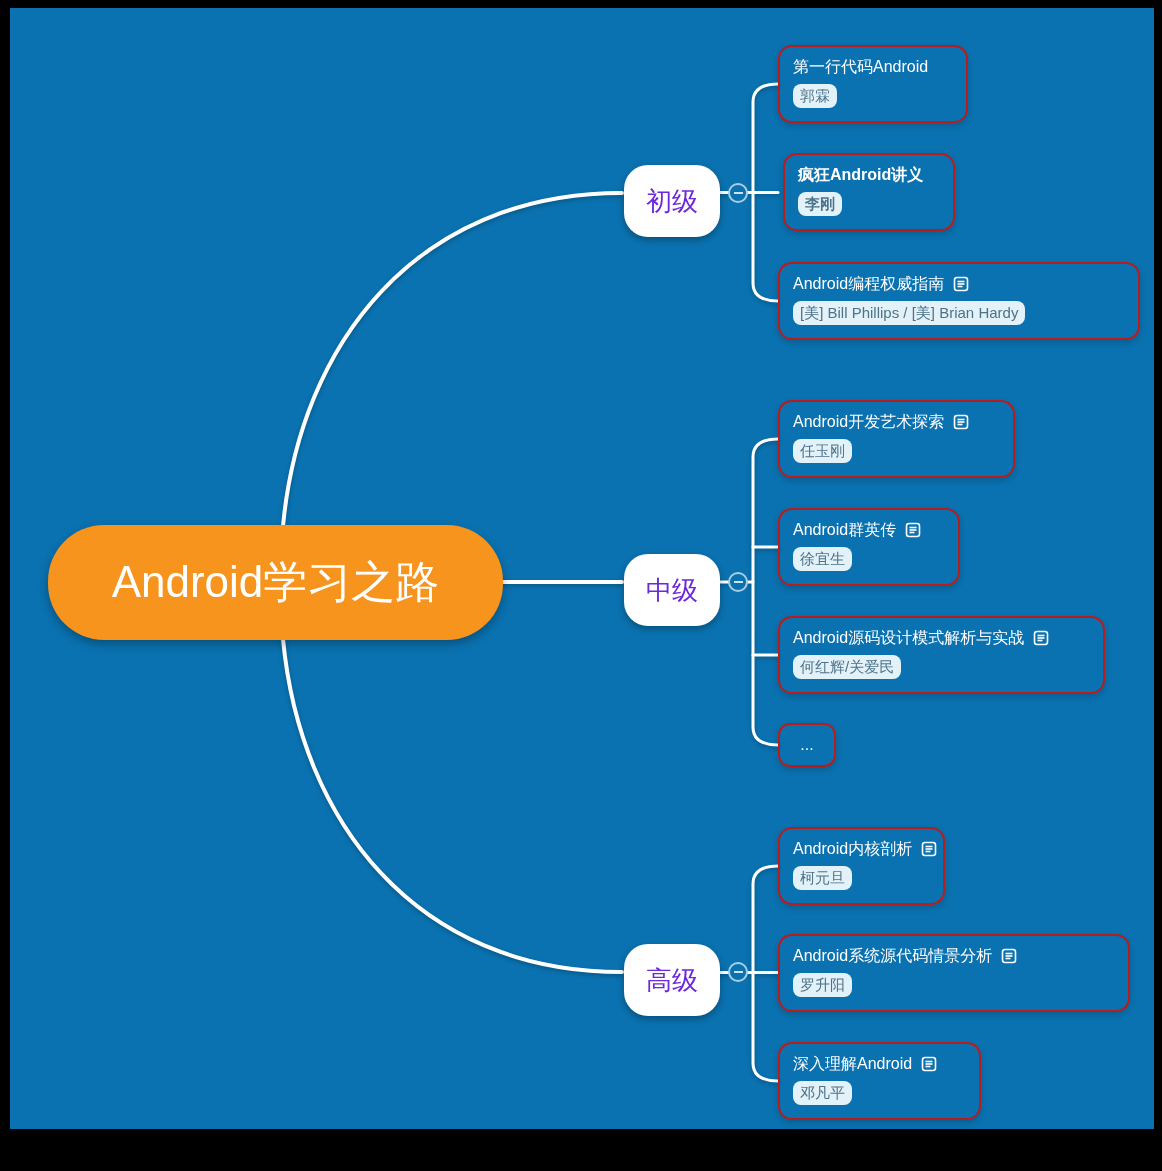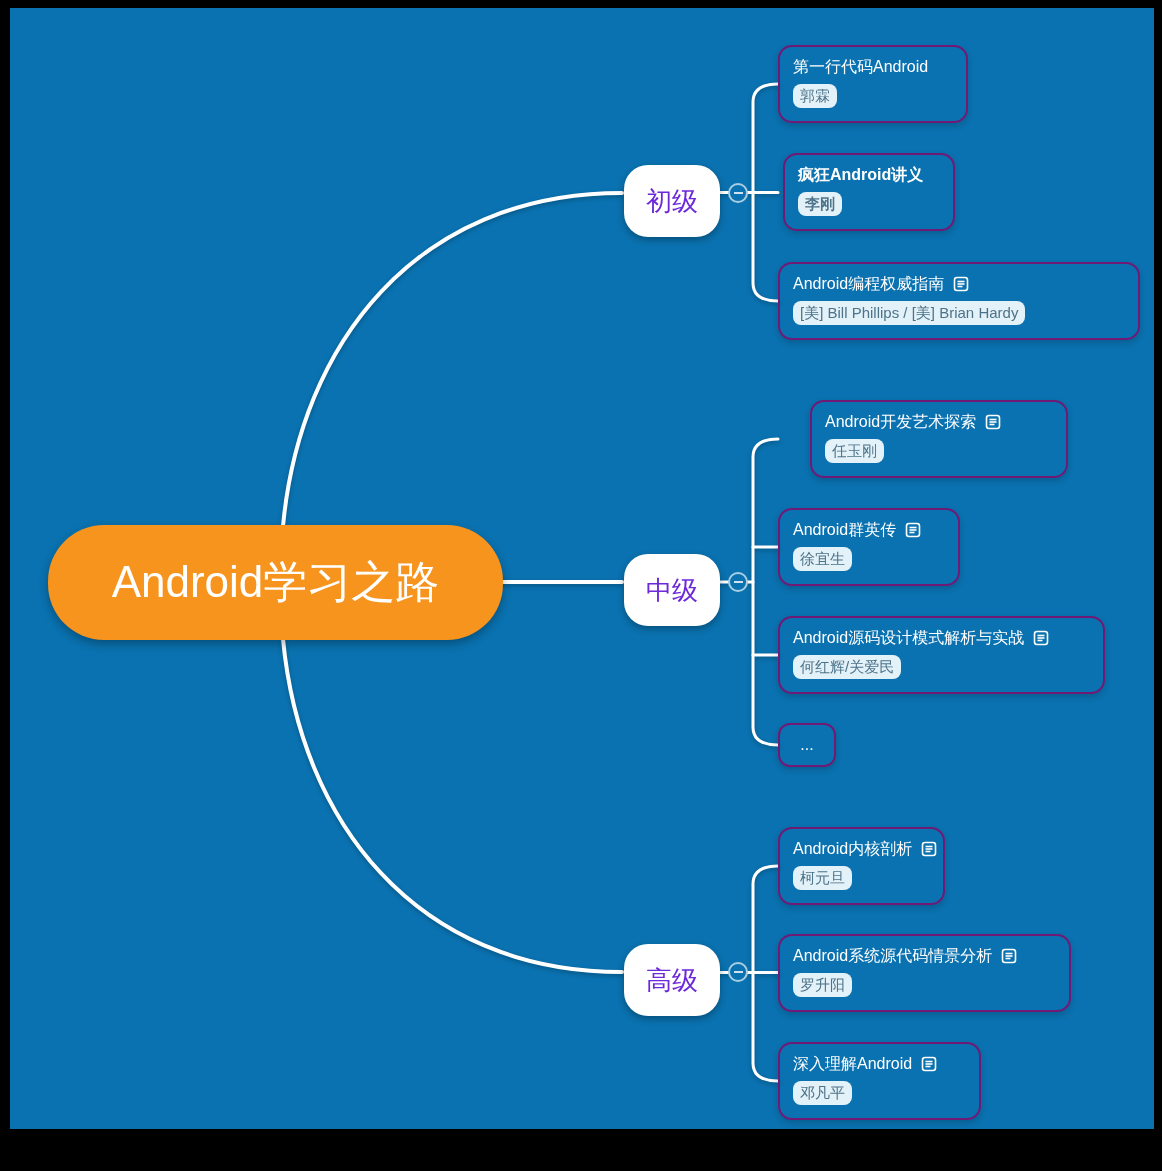--- a/index.html
+++ b/index.html
@@ -22,21 +22,21 @@
       color:#fff; font-size:44px; box-shadow:0 4px 10px rgba(0,0,0,.3); white-space:nowrap; }
 
   .branch-topic { position:absolute; width:96px; height:72px; background:#fff; border-radius:24px;
       display:flex; align-items:center; justify-content:center; color:#6d28d9; font-size:26px;
       box-shadow:0 3px 7px rgba(0,0,0,.3); }
 
   .collapse { position:absolute; width:20px; height:20px; border:2px solid rgba(255,255,255,.65);
       border-radius:50%; background:#0a72b0; display:flex; align-items:center; justify-content:center; z-index:5; }
   .collapse::after { content:""; width:9px; height:2px; background:rgba(255,255,255,.8); }
 
-  .child-box { position:absolute; height:78px; border:2px solid #701a75; border-radius:14px;
+  .child-box { position:absolute; height:78px; border:2px solid #b91c1c; border-radius:14px;
       padding:10px 13px; box-shadow:0 3px 6px rgba(0,0,0,.18); }
   .title-row { display:flex; align-items:center; gap:9px; color:#fff; font-size:16px;
       white-space:nowrap; line-height:20px; }
   .notes-icon { stroke:#fff; fill:none; stroke-width:1.6; flex:0 0 auto; }
   .author-label { display:inline-block; margin-top:7px; background:#e3f1f9; color:#4d7389;
       font-size:15px; line-height:1.3; padding:2px 7px; border-radius:8px; white-space:nowrap; }
   .child-box.ellipsis { height:44px; border-radius:12px; display:flex; align-items:center;
       justify-content:center; padding:4px 10px; color:#fff; font-size:16px; }
 </style>
 </head>
@@ -93,21 +93,21 @@
       <svg class="notes-icon" viewBox="0 0 16 16" width="16" height="16">
           <rect x="1.5" y="1.5" width="13" height="13" rx="2.5"></rect>
           <line x1="4.5" y1="5.5" x2="11.5" y2="5.5"></line>
           <line x1="4.5" y1="8" x2="11.5" y2="8"></line>
           <line x1="4.5" y1="10.5" x2="9.5" y2="10.5"></line>
         </svg>
     </div>
     <span class="author-label">[美] Bill Phillips / [美] Brian Hardy</span>
   </div>
 
-  <div class="child-box" style="left:810px; top:400px; width:258px;">
+  <div class="child-box" style="left:778px; top:400px; width:237px;">
     <div class="title-row">
       <span>Android开发艺术探索</span>
       <svg class="notes-icon" viewBox="0 0 16 16" width="16" height="16">
           <rect x="1.5" y="1.5" width="13" height="13" rx="2.5"></rect>
           <line x1="4.5" y1="5.5" x2="11.5" y2="5.5"></line>
           <line x1="4.5" y1="8" x2="11.5" y2="8"></line>
           <line x1="4.5" y1="10.5" x2="9.5" y2="10.5"></line>
         </svg>
     </div>
     <span class="author-label">任玉刚</span>
@@ -149,21 +149,21 @@
       <svg class="notes-icon" viewBox="0 0 16 16" width="16" height="16">
           <rect x="1.5" y="1.5" width="13" height="13" rx="2.5"></rect>
           <line x1="4.5" y1="5.5" x2="11.5" y2="5.5"></line>
           <line x1="4.5" y1="8" x2="11.5" y2="8"></line>
           <line x1="4.5" y1="10.5" x2="9.5" y2="10.5"></line>
         </svg>
     </div>
     <span class="author-label">柯元旦</span>
   </div>
 
-  <div class="child-box" style="left:778px; top:934px; width:293px;">
+  <div class="child-box" style="left:778px; top:934px; width:352px;">
     <div class="title-row">
       <span>Android系统源代码情景分析</span>
       <svg class="notes-icon" viewBox="0 0 16 16" width="16" height="16">
           <rect x="1.5" y="1.5" width="13" height="13" rx="2.5"></rect>
           <line x1="4.5" y1="5.5" x2="11.5" y2="5.5"></line>
           <line x1="4.5" y1="8" x2="11.5" y2="8"></line>
           <line x1="4.5" y1="10.5" x2="9.5" y2="10.5"></line>
         </svg>
     </div>
     <span class="author-label">罗升阳</span>

